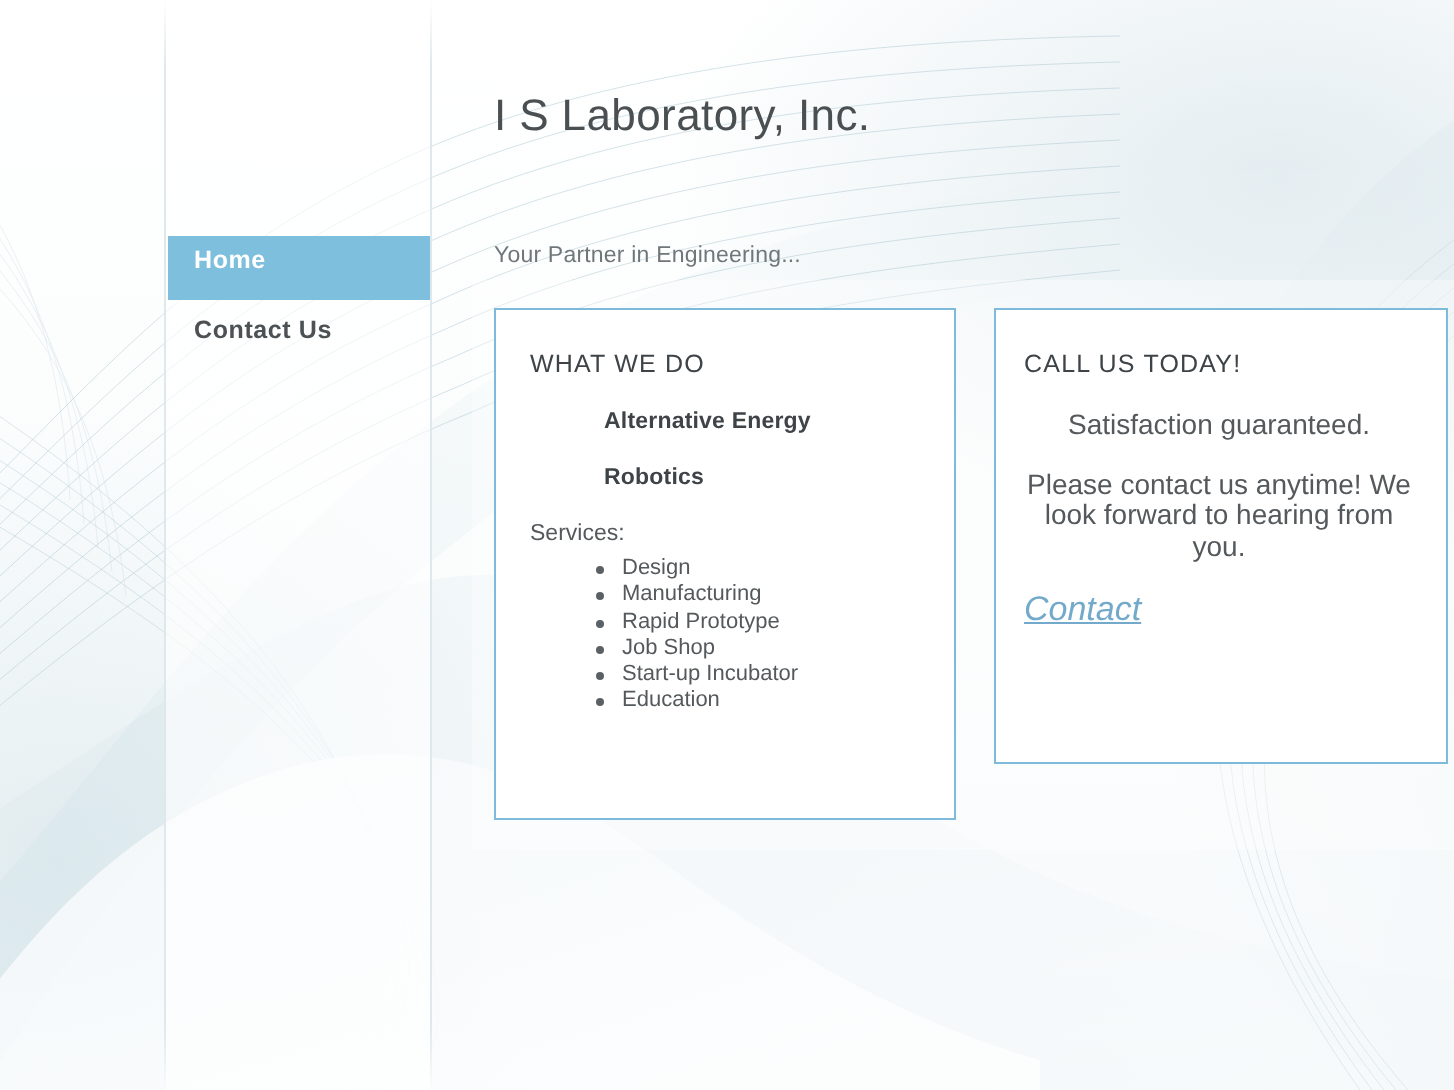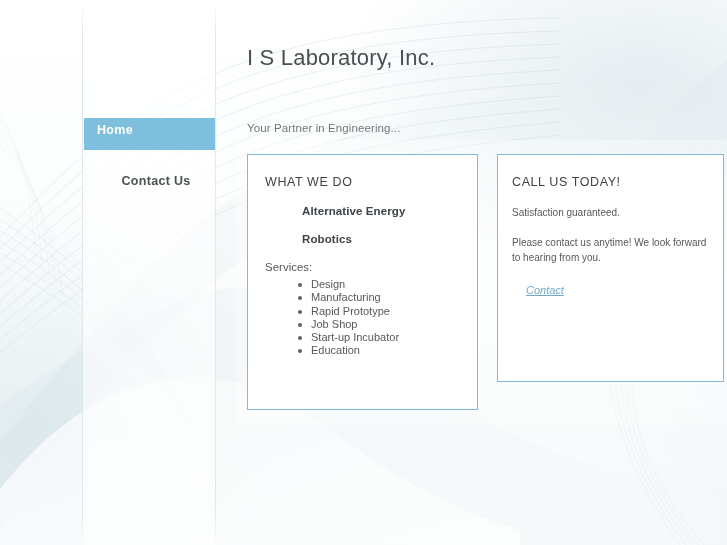--- a/index.html
+++ b/index.html
@@ -95,21 +95,21 @@
     color: #4c5154;
     text-decoration: none;
     letter-spacing: 0.3px;
     cursor: pointer;
     box-sizing: border-box;
   }
   .nav-item.active {
     background: #7dbfdc;
     color: #ffffff;
   }
-  .nav-item.spaced { margin-top: 19px; text-align: center; }
+  .nav-item.spaced { margin-top: 3px; }
 
   
   .tagline {
     position: absolute;
     left: 247px;
     top: 122px;
     font-size: 11.5px;
     color: #6f777b;
     letter-spacing: 0.1px;
     white-space: nowrap;
@@ -183,32 +183,32 @@
     left: 1px;
     top: 5px;
     width: 4px;
     height: 4px;
     border-radius: 50%;
     background: #5b6064;
   }
 
   .panel-right p {
     margin: 0 0 14px 0;
-    font-size: 10px;
+    font-size: 14px;
     color: #55595c;
     line-height: 15.5px;
+    text-align: center;
   }
   .contact-link {
     display: inline-block;
-    font-size: 11px;
+    font-size: 17px;
     font-style: italic;
     color: #73a9ca;
     text-decoration: underline;
     cursor: pointer;
-    margin-left: 14px;
   }
 </style>
 </head>
 <body>
 
 <div id="page-wrap">
 
   <div class="bg-base"></div>
 
   <svg class="bg-waves" viewBox="0 0 727 545" preserveAspectRatio="none" xmlns="http://www.w3.org/2000/svg">

